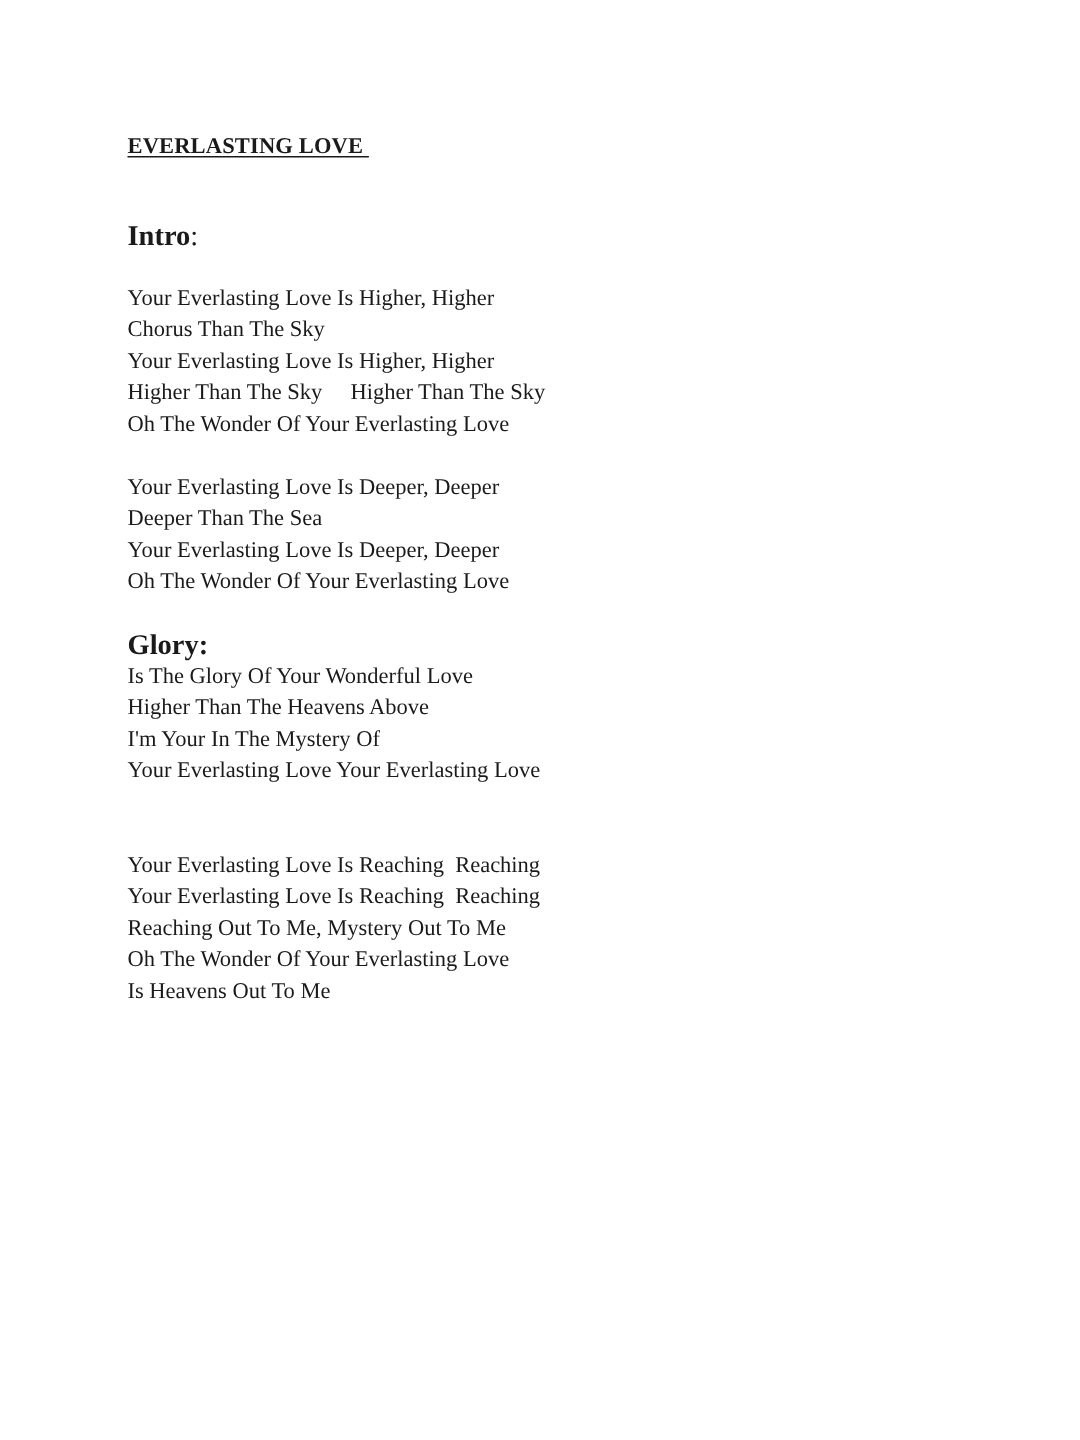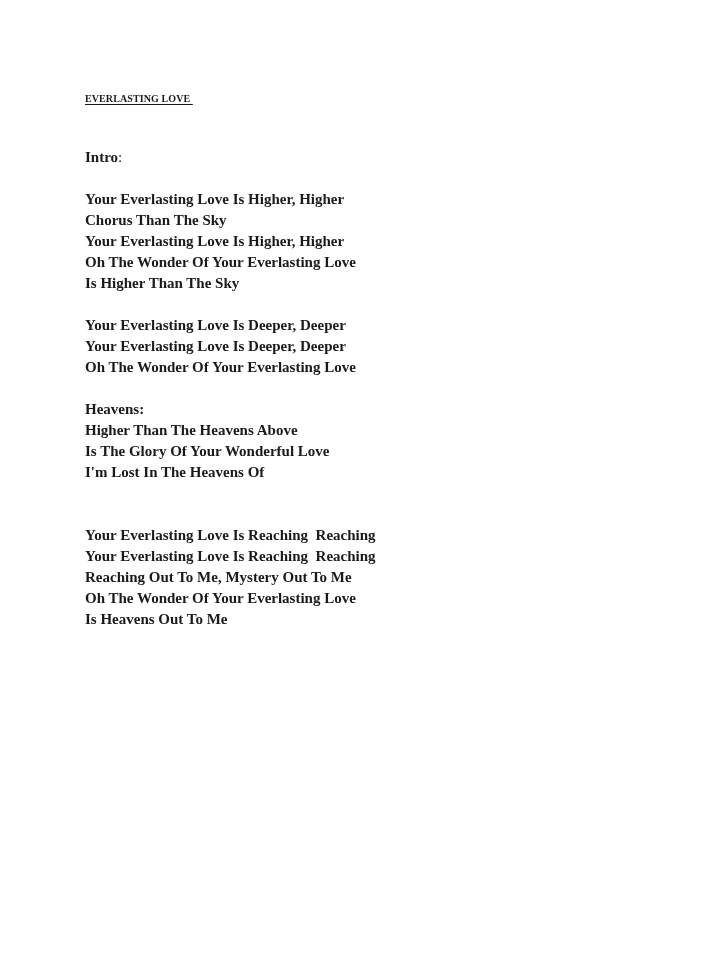--- a/index.html
+++ b/index.html
@@ -16,46 +16,46 @@
       color: #1a1a1a;
     }
     .page {
       position: absolute;
       left: 85px;
       top: 88px;
       width: 600px;
     }
     .title {
       font-weight: bold;
-      font-size: 10px;
+      font-size: 15px;
       text-decoration: underline;
       text-underline-offset: 2px;
       line-height: 21px;
       height: 21px;
       white-space: pre;
       letter-spacing: 0.1px;
     }
     .gap-title {
       height: 38px;
     }
     .section-label {
       font-weight: bold;
-      font-size: 15px;
+      font-size: 19px;
       line-height: 21px;
       height: 21px;
       white-space: pre;
     }
     .section-label .label-strong {
       font-weight: bold;
     }
     .section-label .label-colon {
       font-weight: normal;
     }
     .line {
-      font-weight: bold;
+      font-weight: normal;
       font-size: 15px;
       line-height: 21px;
       height: 21px;
       white-space: pre;
     }
     .blank {
       height: 21px;
     }
     .blank-lg {
       height: 21px;
@@ -74,40 +74,42 @@
   <div class="gap-title"></div>
 
   <div class="section-label"><span class="label-strong">Intro</span><span class="label-colon">:</span></div>
 
   <div class="blank"></div>
 
   <div class="stanza">
     <div class="line">Your Everlasting Love Is Higher, Higher</div>
     <div class="line">Chorus Than The Sky</div>
     <div class="line">Your Everlasting Love Is Higher, Higher</div>
+    <div class="line">Higher Than The Sky     Higher Than The Sky</div>
     <div class="line">Oh The Wonder Of Your Everlasting Love</div>
-    <div class="line">Is Higher Than The Sky</div>
   </div>
 
   <div class="blank"></div>
 
   <div class="stanza">
     <div class="line">Your Everlasting Love Is Deeper, Deeper</div>
+    <div class="line">Deeper Than The Sea</div>
     <div class="line">Your Everlasting Love Is Deeper, Deeper</div>
     <div class="line">Oh The Wonder Of Your Everlasting Love</div>
   </div>
 
   <div class="blank"></div>
 
-  <div class="section-label">Heavens:</div>
+  <div class="section-label">Glory:</div>
 
   <div class="stanza">
+    <div class="line">Is The Glory Of Your Wonderful Love</div>
     <div class="line">Higher Than The Heavens Above</div>
-    <div class="line">Is The Glory Of Your Wonderful Love</div>
-    <div class="line">I'm Lost In The Heavens Of</div>
+    <div class="line">I'm Your In The Mystery Of</div>
+    <div class="line">Your Everlasting Love Your Everlasting Love</div>
   </div>
 
   <div class="blank"></div>
   <div class="blank-lg"></div>
 
   <div class="stanza">
     <div class="line">Your Everlasting Love Is Reaching  Reaching</div>
     <div class="line">Your Everlasting Love Is Reaching  Reaching</div>
     <div class="line">Reaching Out To Me, Mystery Out To Me</div>
     <div class="line">Oh The Wonder Of Your Everlasting Love</div>

